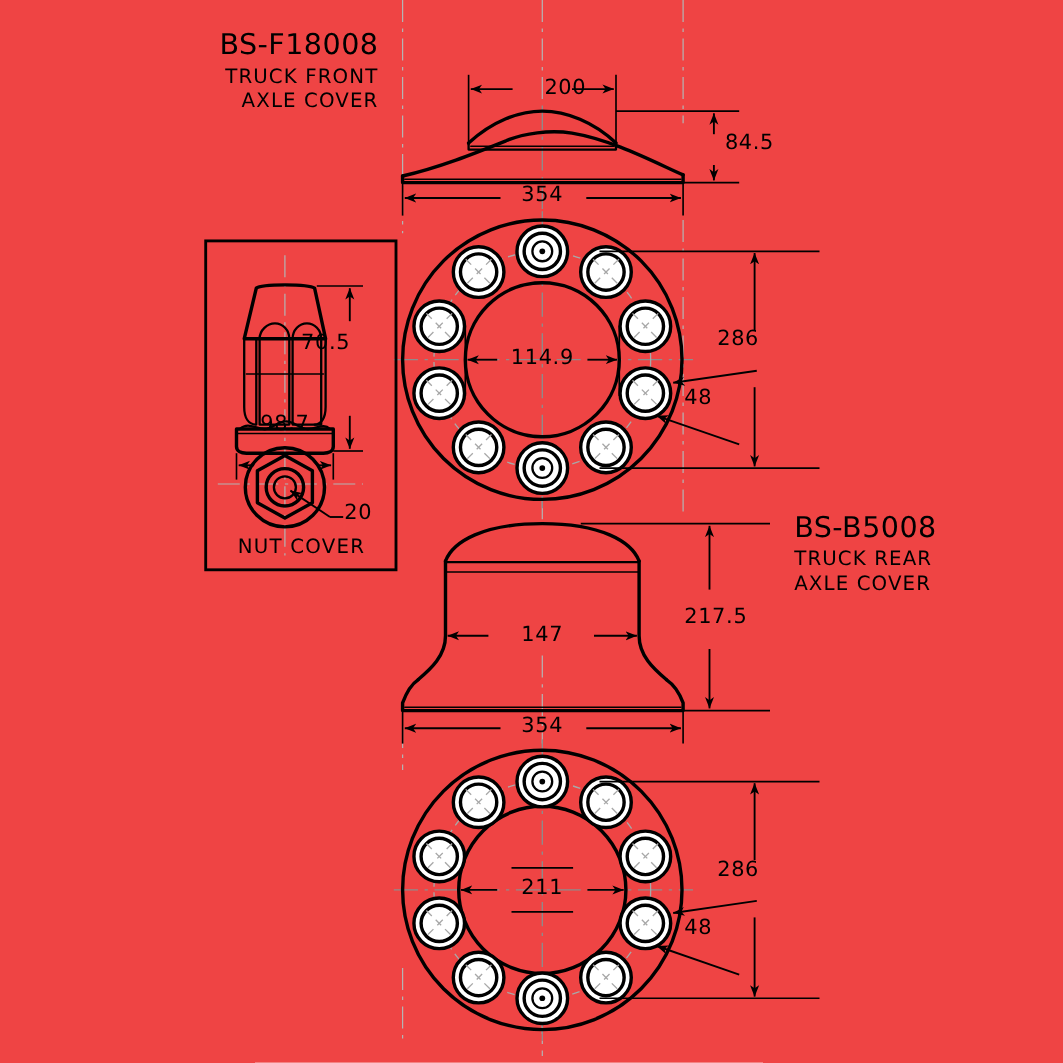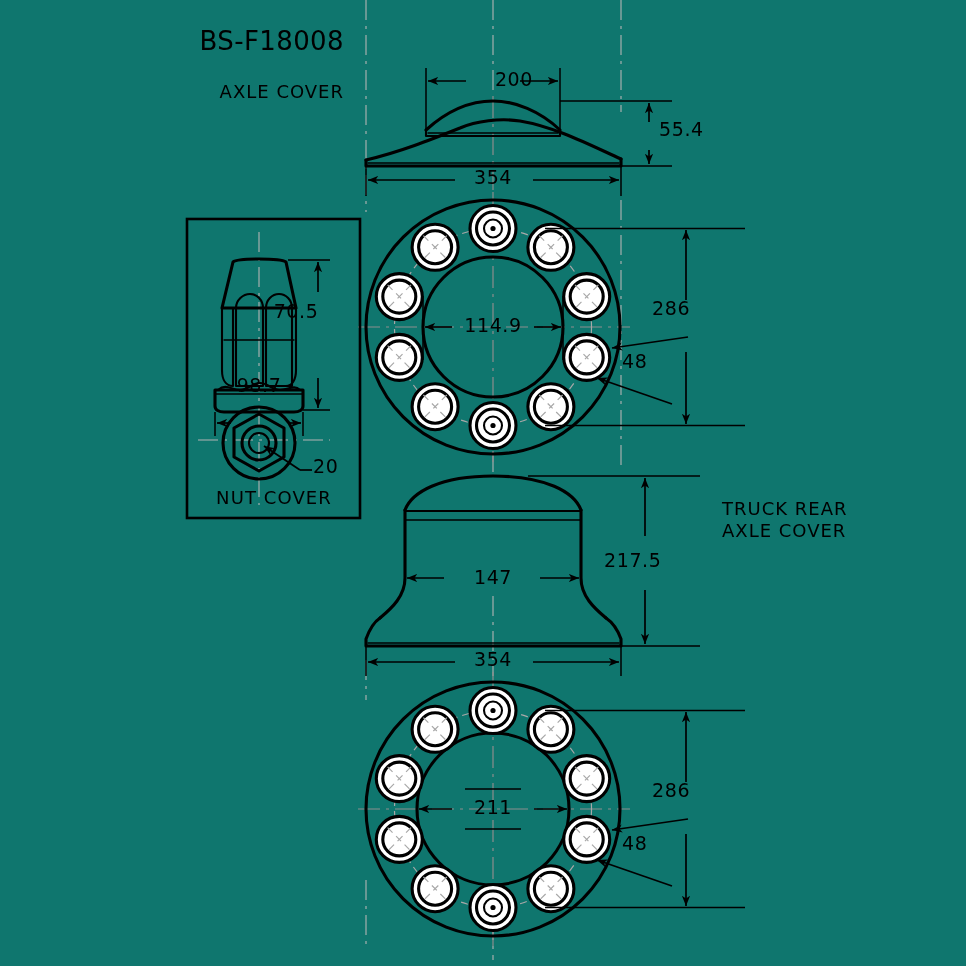--- a/index.html
+++ b/index.html
@@ -11,21 +11,21 @@
   body {
     width: 966px;
     height: 966px;
     overflow: hidden;
     font-family: "DejaVu Sans", "Liberation Sans", sans-serif;
   }
   #sheet {
     position: relative;
     width: 966px;
     height: 966px;
-    background: #0f766e;
+    background: #ef4444;
   }
   svg#drawing {
     position: absolute;
     left: 0;
     top: 0;
     width: 966px;
     height: 966px;
   }
   .ln     { stroke: #000; fill: none; stroke-width: 2.1; stroke-linecap: round; stroke-linejoin: round; }
   .ln-th  { stroke: #000; fill: none; stroke-width: 3.1; stroke-linecap: round; stroke-linejoin: round; }
@@ -396,37 +396,39 @@
     </g>
 
     <g>
       <line x1="688" y1="819" x2="612" y2="830" class="dim" marker-end="url(#ar)"></line>
       <line x1="672" y1="886" x2="597" y2="860" class="dim" marker-end="url(#ar)"></line>
     </g>
 
   </svg>
 
   <div class="lbl title-main ta-r" style="left:104px; top:26px; width:240px;">BS-F18008</div>
+  <div class="lbl title-sub ta-r" style="left:104px; top:59px; width:240px;">TRUCK FRONT</div>
   <div class="lbl title-sub ta-r" style="left:104px; top:81px; width:240px;">AXLE COVER</div>
 
   <div class="lbl dimtext ta-c" style="left:453px; top:68px; width:80px;text-align:right;">200</div>
-  <div class="lbl dimtext" style="left:659px; top:118px;">55.4</div>
+  <div class="lbl dimtext" style="left:659px; top:118px;">84.5</div>
   <div class="lbl dimtext ta-c" style="left:453px; top:166px; width:80px;">354</div>
   <div class="lbl dimtext ta-c" style="left:450px; top:314px; width:86px;">114.9</div>
   <div class="lbl dimtext" style="left:652px; top:297px;">286</div>
   <div class="lbl dimtext" style="left:622px; top:350px;">48</div>
 
   <div class="lbl dimtext ta-c" style="left:258px; top:300px; width:76px;">70.5</div>
   <div class="lbl dimtext ta-c" style="left:222px; top:374px; width:74px;">98.7</div>
   <div class="lbl dimtext" style="left:313px; top:455px;">20</div>
   <div class="lbl insetcap ta-c" style="left:195px; top:487px; width:158px;">NUT COVER</div>
 
+  <div class="lbl title-main" style="left:722px; top:465px;">BS-B5008</div>
   <div class="lbl title-sub" style="left:722px; top:498px;">TRUCK REAR</div>
   <div class="lbl title-sub" style="left:722px; top:520px;">AXLE COVER</div>
 
   <div class="lbl dimtext ta-c" style="left:453px; top:566px; width:80px;">147</div>
-  <div class="lbl dimtext" style="left:604px; top:549px;">217.5</div>
+  <div class="lbl dimtext" style="left:622px; top:549px;">217.5</div>
   <div class="lbl dimtext ta-c" style="left:453px; top:648px; width:80px;">354</div>
   <div class="lbl dimtext ta-c" style="left:460px; top:796px; width:66px;">211</div>
   <div class="lbl dimtext" style="left:652px; top:779px;">286</div>
   <div class="lbl dimtext" style="left:622px; top:832px;">48</div>
 
 </div>
 
 </body></html>

